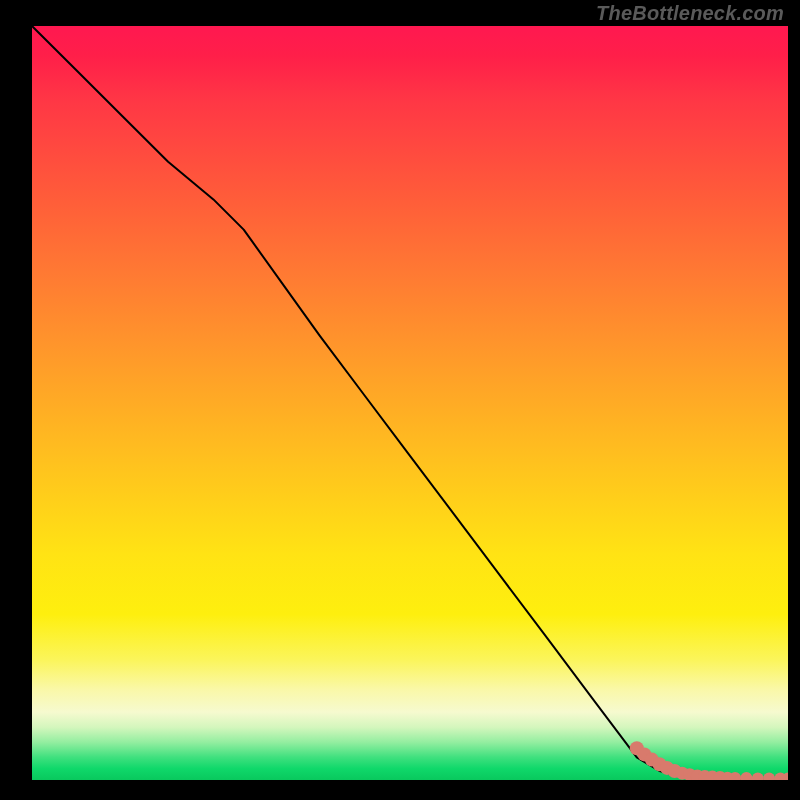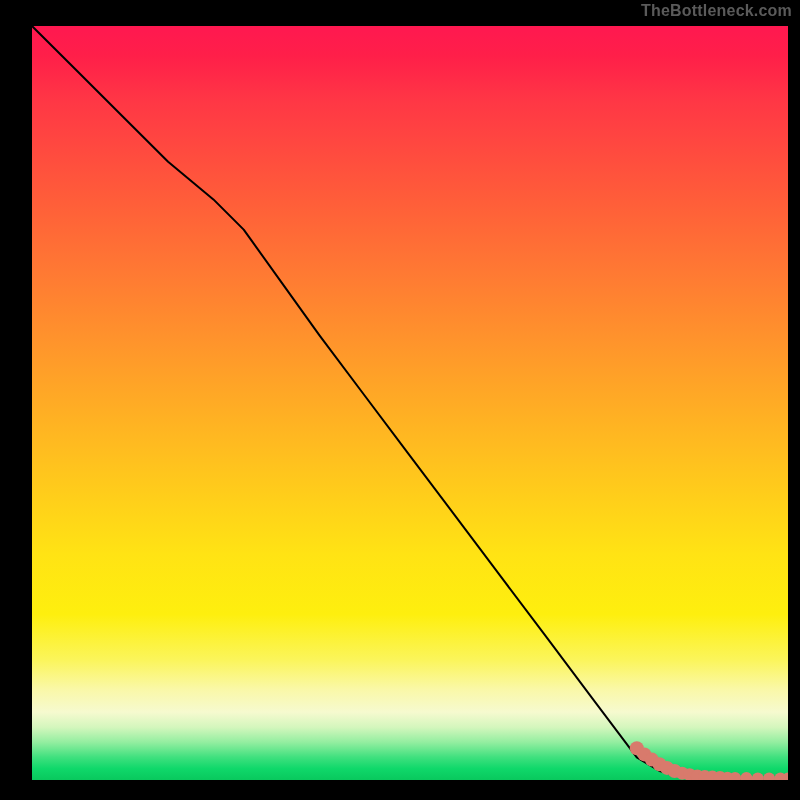--- a/index.html
+++ b/index.html
@@ -12,26 +12,27 @@
   }
   .outer {
     position: relative;
     width: 800px;
     height: 800px;
     background: #000;
   }
   .watermark {
     position: absolute;
     top: 2px;
-    right: 8px;
+    right: 16px;
     font-family: Arial, Helvetica, sans-serif;
-    font-size: 16px;
+    font-size: 20px;
     font-weight: 600;
     color: #5a5a5a;
     letter-spacing: 0.2px;
+    font-style: italic;
   }
   .plot-area {
     position: absolute;
     left: 32px;
     top: 26px;
     width: 756px;
     height: 754px;
     
     background: linear-gradient(
       to bottom,

